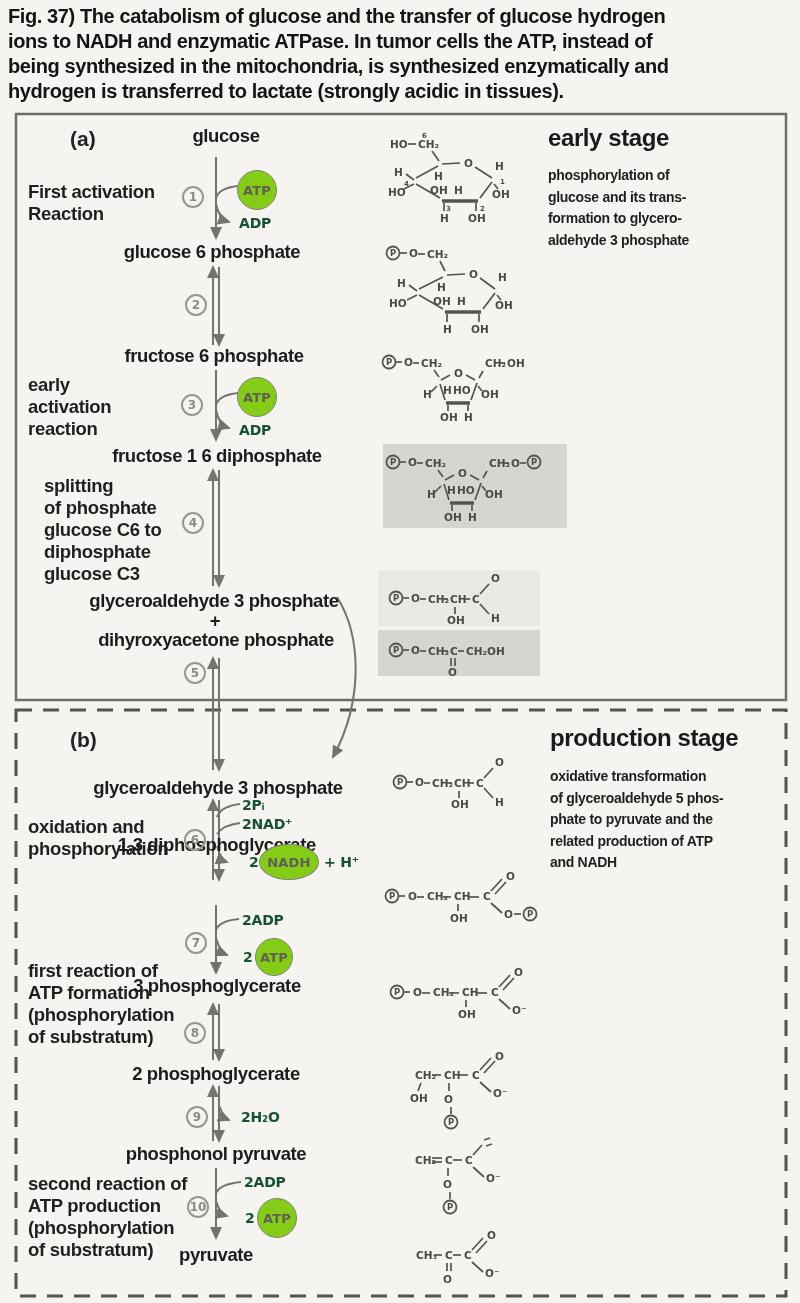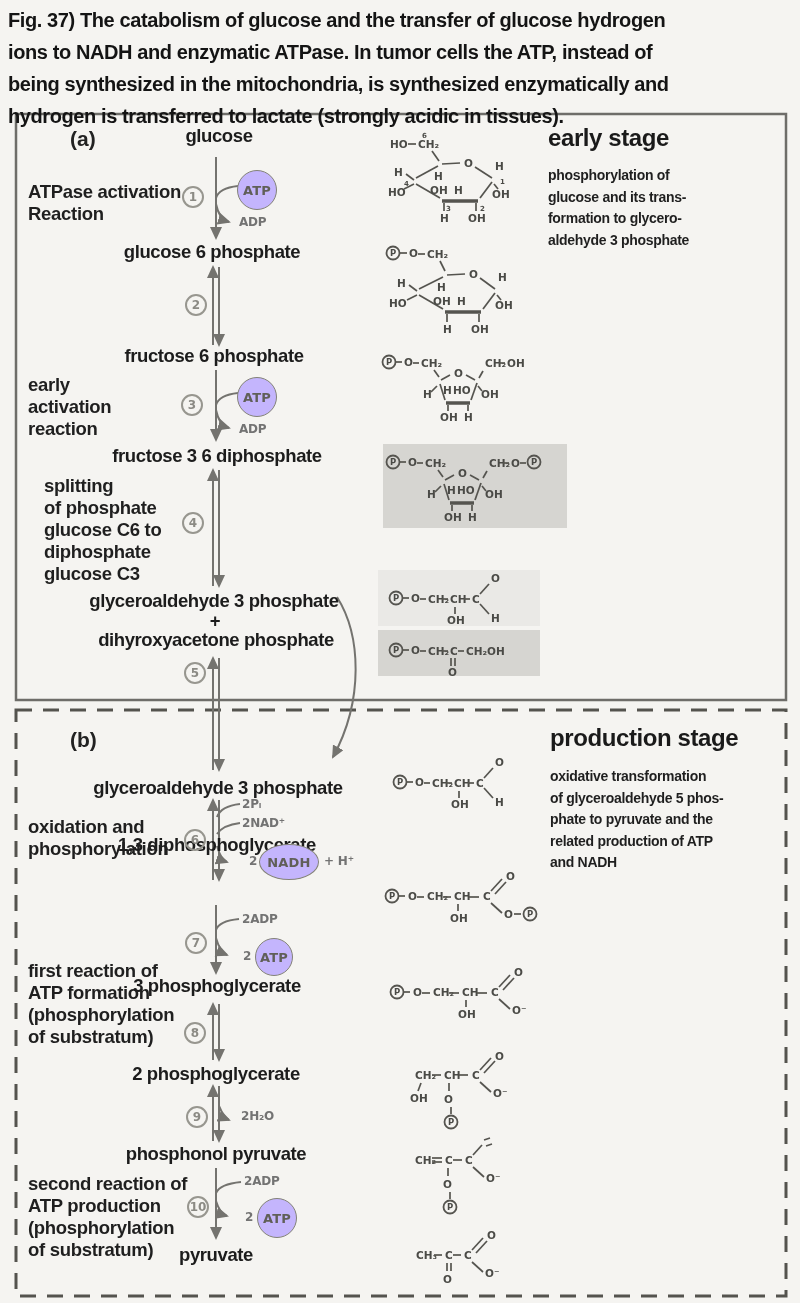--- a/index.html
+++ b/index.html
@@ -6,21 +6,21 @@
   body{
     width:800px;height:1303px;position:relative;
     background:#f5f4f1;
     font-family:"Liberation Sans",sans-serif;
     -webkit-font-smoothing:antialiased;
     overflow:hidden;
   }
   .abs{position:absolute;}
   .caption{
     left:8px;top:4px;width:788px;
-    font-size:20px;font-weight:bold;line-height:32px;
+    font-size:20px;font-weight:bold;line-height:25px;
     letter-spacing:-0.4px;color:#141414;white-space:pre-line;
   }
   .panel-tag{font-size:21px;font-weight:bold;color:#222;}
   .stage-heading{font-size:24px;font-weight:bold;color:#1a1a1a;letter-spacing:-0.4px;}
   .stage-para{
     font-size:14px;font-weight:bold;line-height:21.5px;
     letter-spacing:-0.3px;color:#1f1f1f;white-space:pre-line;
   }
   .met{
     width:320px;text-align:center;
@@ -31,25 +31,25 @@
     letter-spacing:-0.3px;color:#1f1f1f;white-space:pre-line;width:190px;
   }
   .step{
     width:22px;height:22px;border:2px solid #97968f;border-radius:50%;
     box-sizing:border-box;color:#8b8a84;font-size:12px;font-weight:bold;
     text-align:center;line-height:18px;background:transparent;
     font-family:"DejaVu Sans",sans-serif;
   }
   .cof{
     font-family:"DejaVu Sans",sans-serif;
-    font-size:12px;font-weight:bold;color:#737373;letter-spacing:-0.2px;
+    font-size:14px;font-weight:bold;color:#14532d;letter-spacing:-0.2px;
     white-space:nowrap;
   }
   .blob{
-    border-radius:50%;background:#c4b5fd;border:1.5px solid #838278;
+    border-radius:50%;background:#84cc16;border:1.5px solid #838278;
     box-sizing:border-box;display:flex;align-items:center;justify-content:center;
     font-family:"DejaVu Sans",sans-serif;
     font-weight:bold;color:#605f58;font-size:13px;letter-spacing:0.2px;
   }
   #overlay,#structures-layer{position:absolute;left:0;top:0;}
   svg text{font-family:"DejaVu Sans",sans-serif;}
 </style>
 </head>
 <body>
 
@@ -430,35 +430,35 @@
 glucose and its trans-
 formation to glycero-
 aldehyde 3 phosphate</div>
 <div class="abs stage-heading" style="left:550px;top:724px;">production stage</div>
 <div class="abs stage-para" style="left:550px;top:766px;width:245px;">oxidative transformation
 of glyceroaldehyde 5 phos-
 phate to pyruvate and the
 related production of ATP
 and NADH</div>
 
-<div class="abs met" style="left:59px;top:125px;">glucose</div>
+<div class="abs met" style="left:66px;top:125px;">glucose</div>
 <div class="abs met" style="left:52px;top:241px;">glucose 6 phosphate</div>
 <div class="abs met" style="left:54px;top:345px;">fructose 6 phosphate</div>
-<div class="abs met" style="left:57px;top:445px;">fructose 3 6 diphosphate</div>
+<div class="abs met" style="left:57px;top:445px;">fructose 1 6 diphosphate</div>
 <div class="abs met" style="left:54px;top:590px;">glyceroaldehyde 3 phosphate</div>
 <div class="abs met" style="left:55px;top:610px;">+</div>
 <div class="abs met" style="left:56px;top:629px;">dihyroxyacetone phosphate</div>
 <div class="abs met" style="left:58px;top:777px;">glyceroaldehyde 3 phosphate</div>
 <div class="abs met" style="left:57px;top:834px;">1,3 diphosphoglycerate</div>
 <div class="abs met" style="left:57px;top:975px;">3 phosphoglycerate</div>
 <div class="abs met" style="left:56px;top:1063px;">2 phosphoglycerate</div>
 <div class="abs met" style="left:56px;top:1143px;">phosphonol pyruvate</div>
 <div class="abs met" style="left:56px;top:1244px;">pyruvate</div>
 
-<div class="abs side-label" style="left:28px;top:181px;">ATPase activation
+<div class="abs side-label" style="left:28px;top:181px;">First activation
 Reaction</div>
 <div class="abs side-label" style="left:28px;top:374px;">early
 activation
 reaction</div>
 <div class="abs side-label" style="left:28px;top:475px;margin-left:16px;">splitting
 of phosphate
 glucose C6 to
 diphosphate
 glucose C3</div>
 <div class="abs side-label" style="left:28px;top:816px;">oxidation and

